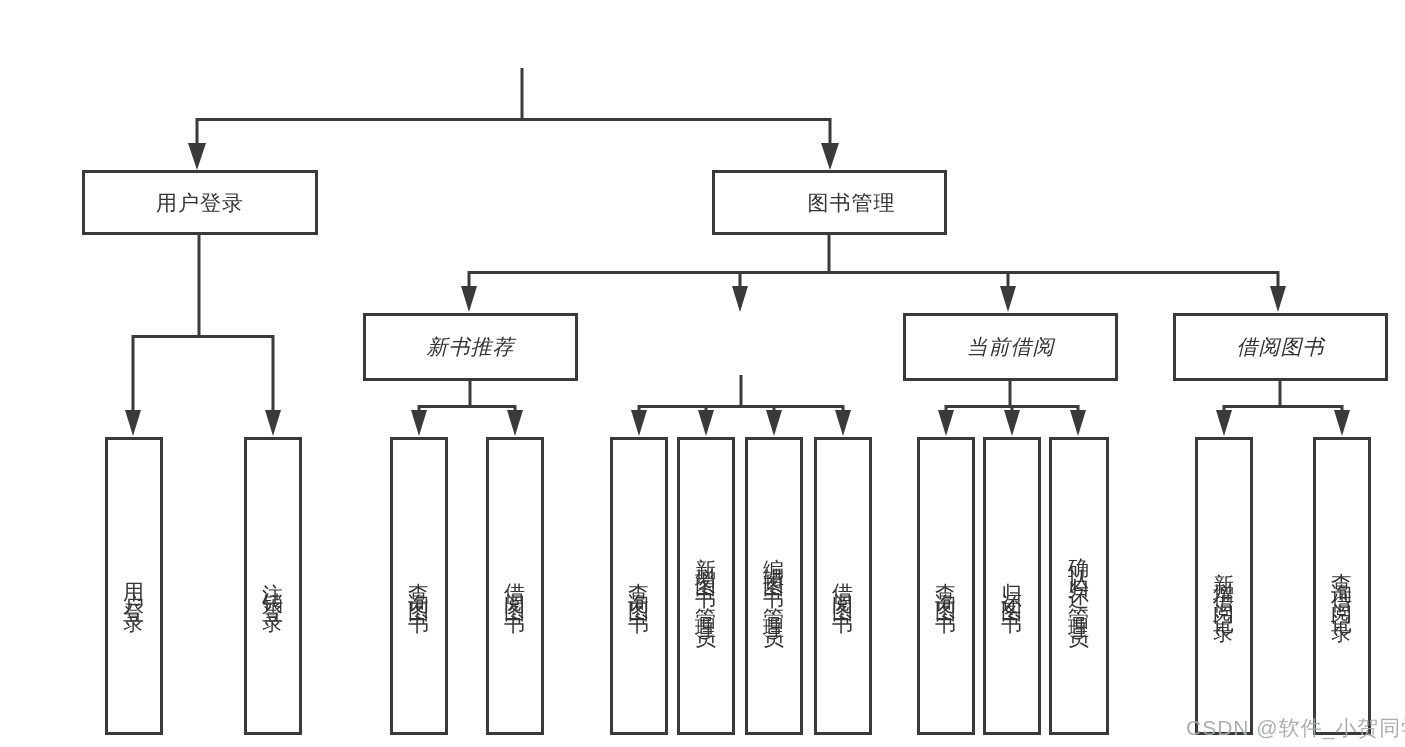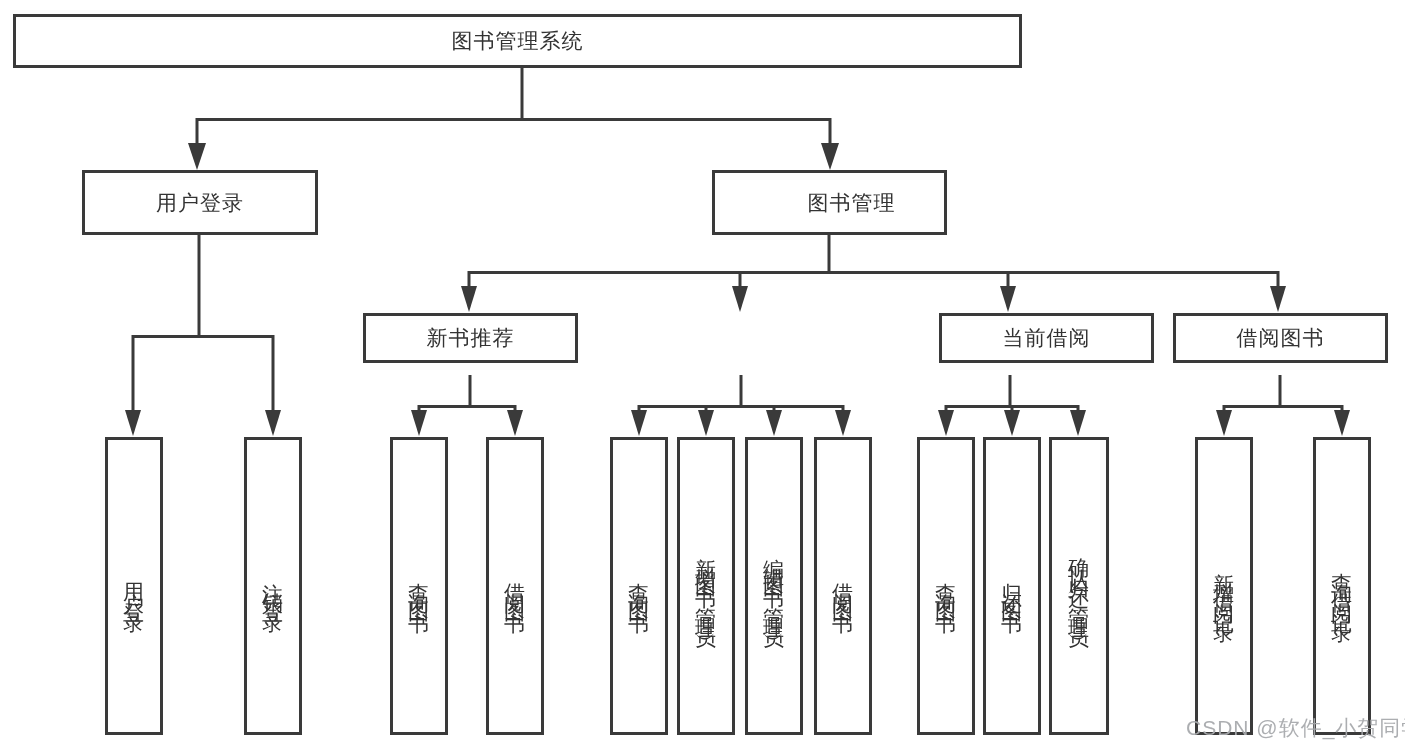--- a/index.html
+++ b/index.html
@@ -37,21 +37,21 @@
     letter-spacing: 1px;
   }
   .root-box {
     left: 13px; top: 14px;
     width: 1009px; height: 54px;
   }
   .l2-box {
     top: 170px; height: 65px;
   }
   .l3-box {
-    top: 313px; width: 215px; height: 50px;
+    top: 313px; width: 215px; height: 68px; font-style: italic;
   }
   .vbox {
     top: 437px; width: 58px; height: 298px;
   }
   .vtext {
     writing-mode: vertical-rl;
     text-orientation: mixed;
     font-size: 21px;
     letter-spacing: 10px;
     line-height: 1;
@@ -122,35 +122,32 @@
       <polygon points="766,410 782,410 774,436"></polygon>
       <polygon points="835,410 851,410 843,436"></polygon>
       <polygon points="938,410 954,410 946,436"></polygon>
       <polygon points="1004,410 1020,410 1012,436"></polygon>
       <polygon points="1070,410 1086,410 1078,436"></polygon>
       <polygon points="1216,410 1232,410 1224,436"></polygon>
       <polygon points="1334,410 1350,410 1342,436"></polygon>
     </g>
   </svg>
 
-  <div class="node hbox root-box">
-    <span>图书管理系统</span>
-  </div>
 
   <div class="node hbox l2-box" style="left:82px;width:236px;">
     <span>用户登录</span>
   </div>
   <div class="node hbox l2-box" style="left:712px;width:235px;padding-left:44px;">
     <span>图书管理</span>
   </div>
 
   <div class="node hbox l3-box" style="left:363px;">
     <span>新书推荐</span>
   </div>
-  <div class="node hbox l3-box" style="left:939px;">
+  <div class="node hbox l3-box" style="left:903px;">
     <span>当前借阅</span>
   </div>
   <div class="node hbox l3-box" style="left:1173px;">
     <span>借阅图书</span>
   </div>
 
   <div class="node vbox" style="left:105px;">
     <span class="vtext">用户登录</span>
   </div>
   <div class="node vbox" style="left:244px;">

